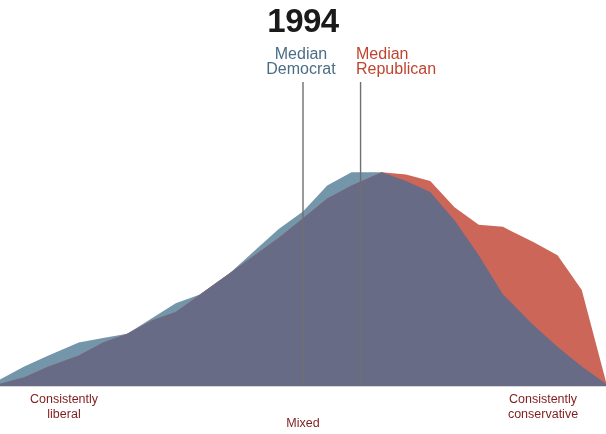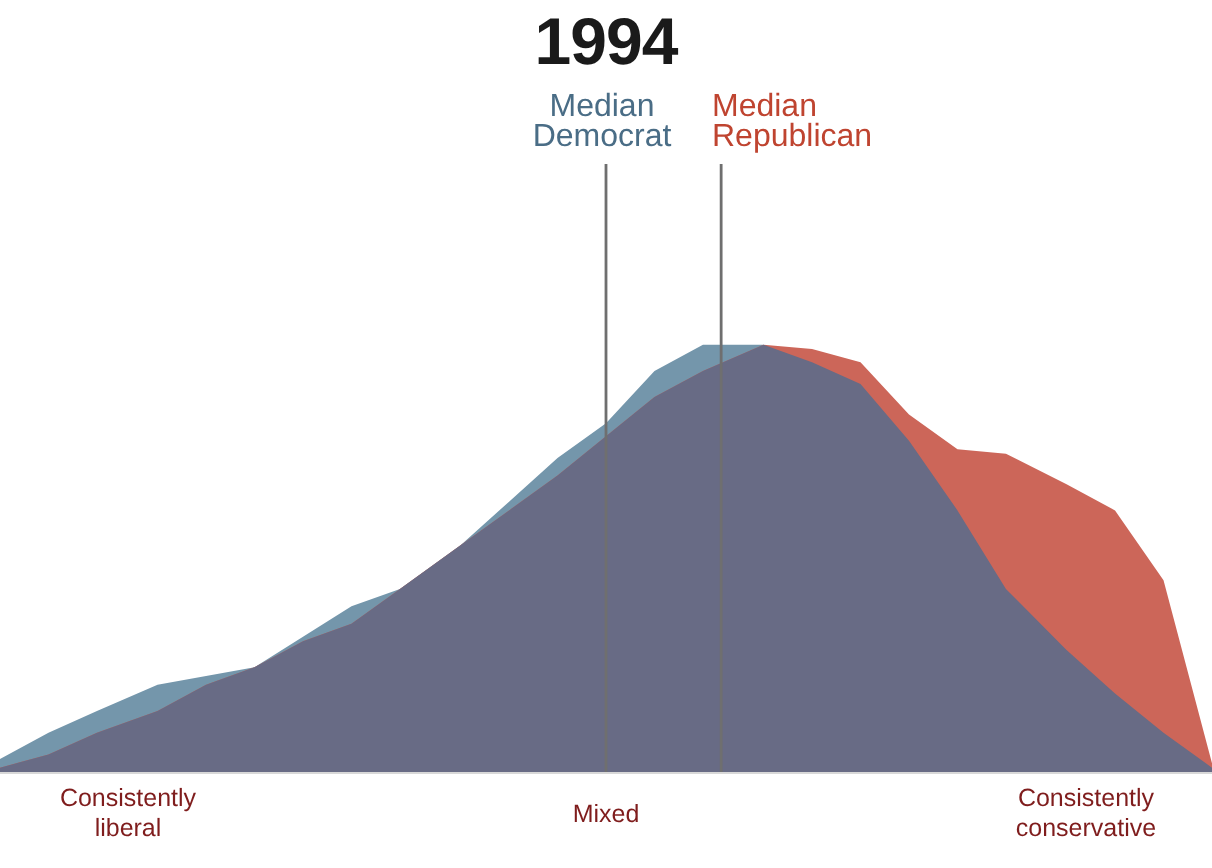--- a/index.html
+++ b/index.html
@@ -69,21 +69,21 @@
     white-space: pre-line;
   }
   .axis-label.left {
     left: 4px;
     top: 392px;
     width: 120px;
     text-align: center;
   }
   .axis-label.mid {
     left: 253px;
-    top: 400px;
+    top: 416px;
     width: 100px;
     text-align: center;
   }
   .axis-label.right {
     left: 484px;
     top: 392px;
     width: 118px;
     text-align: center;
   }
 

